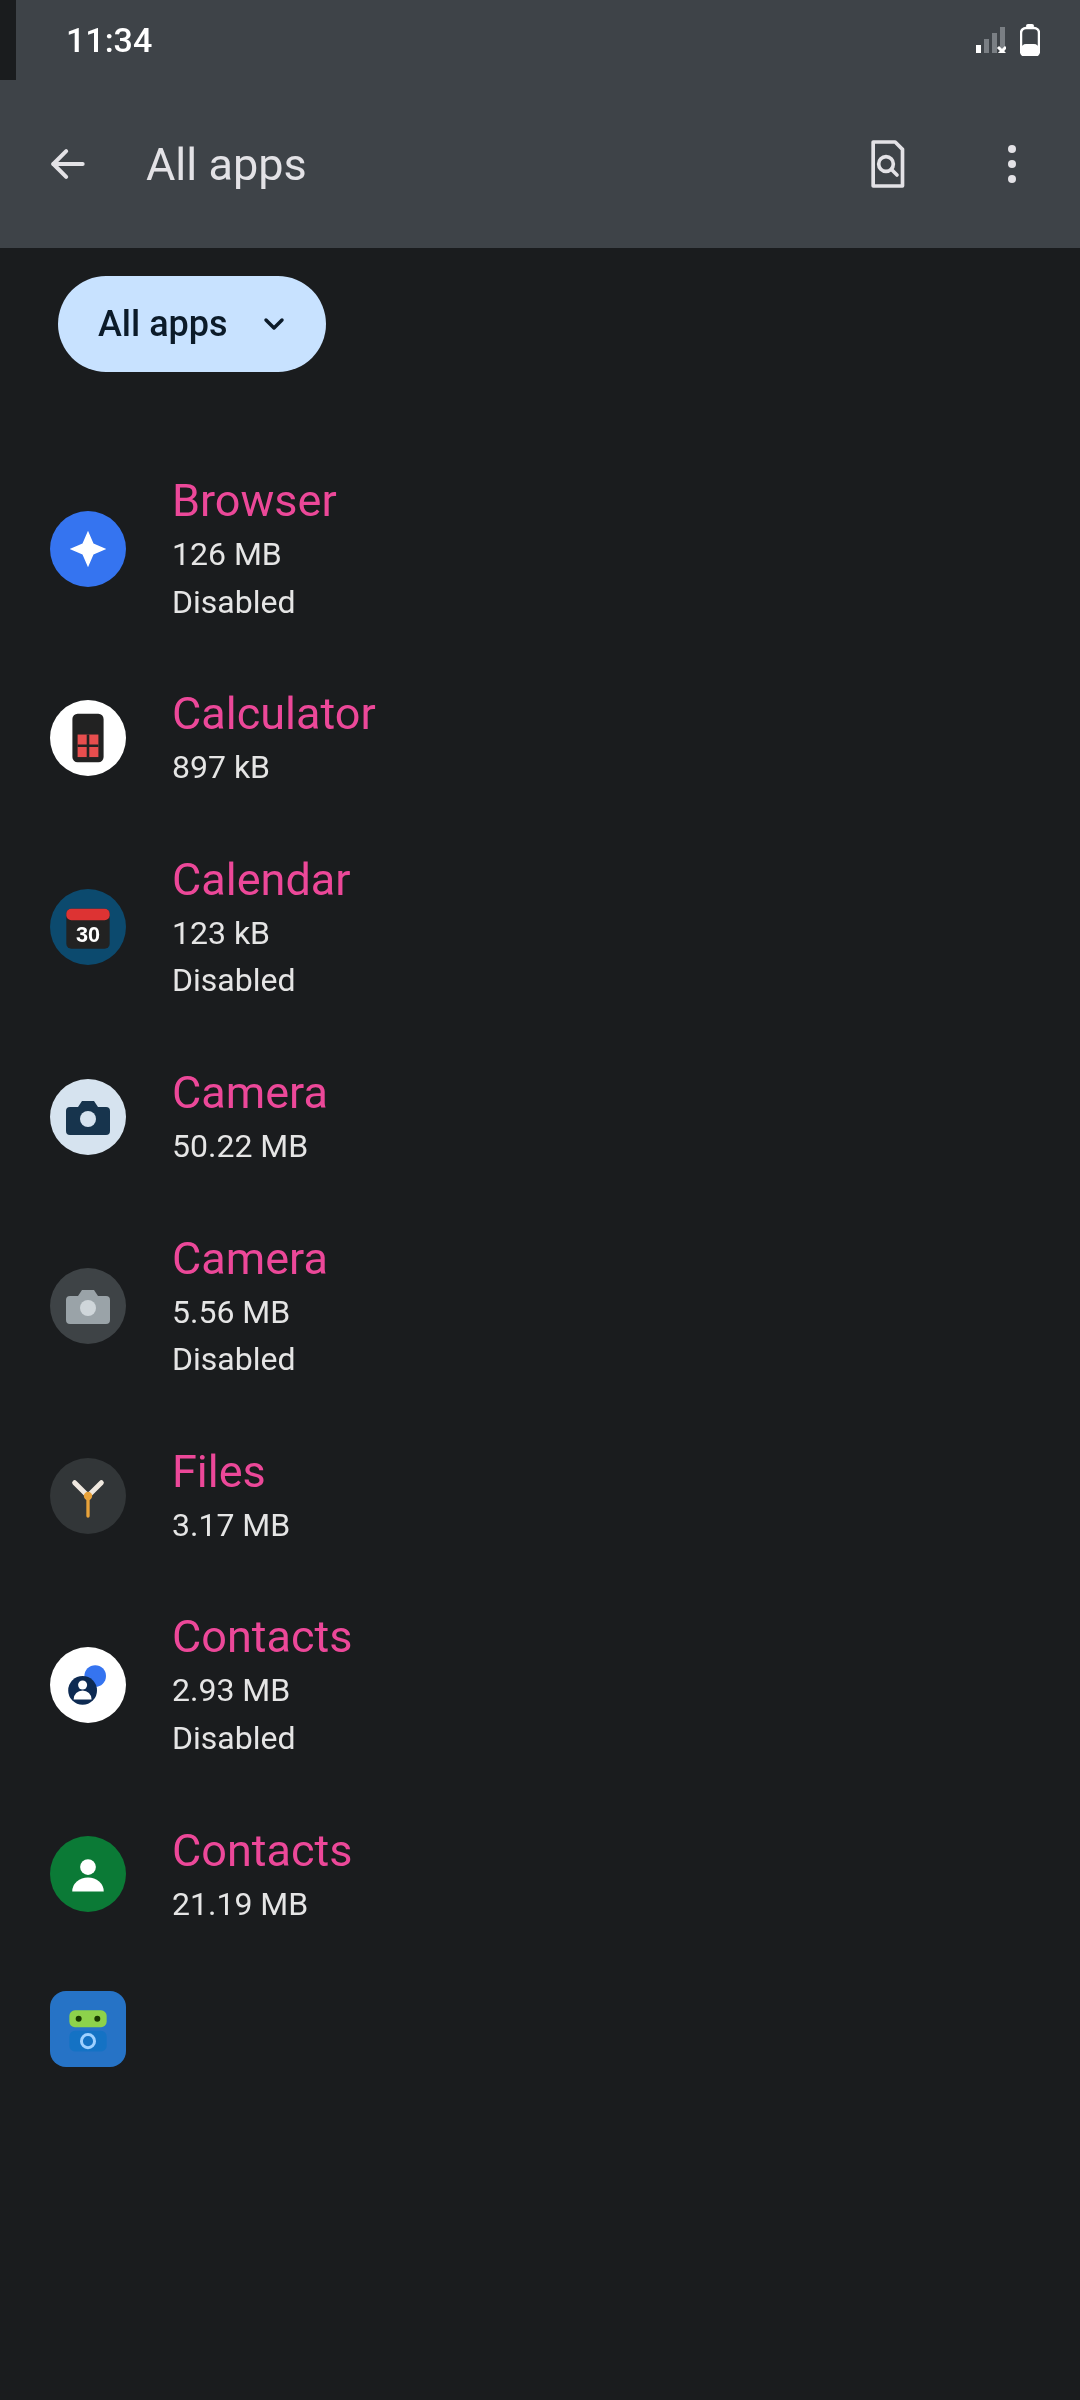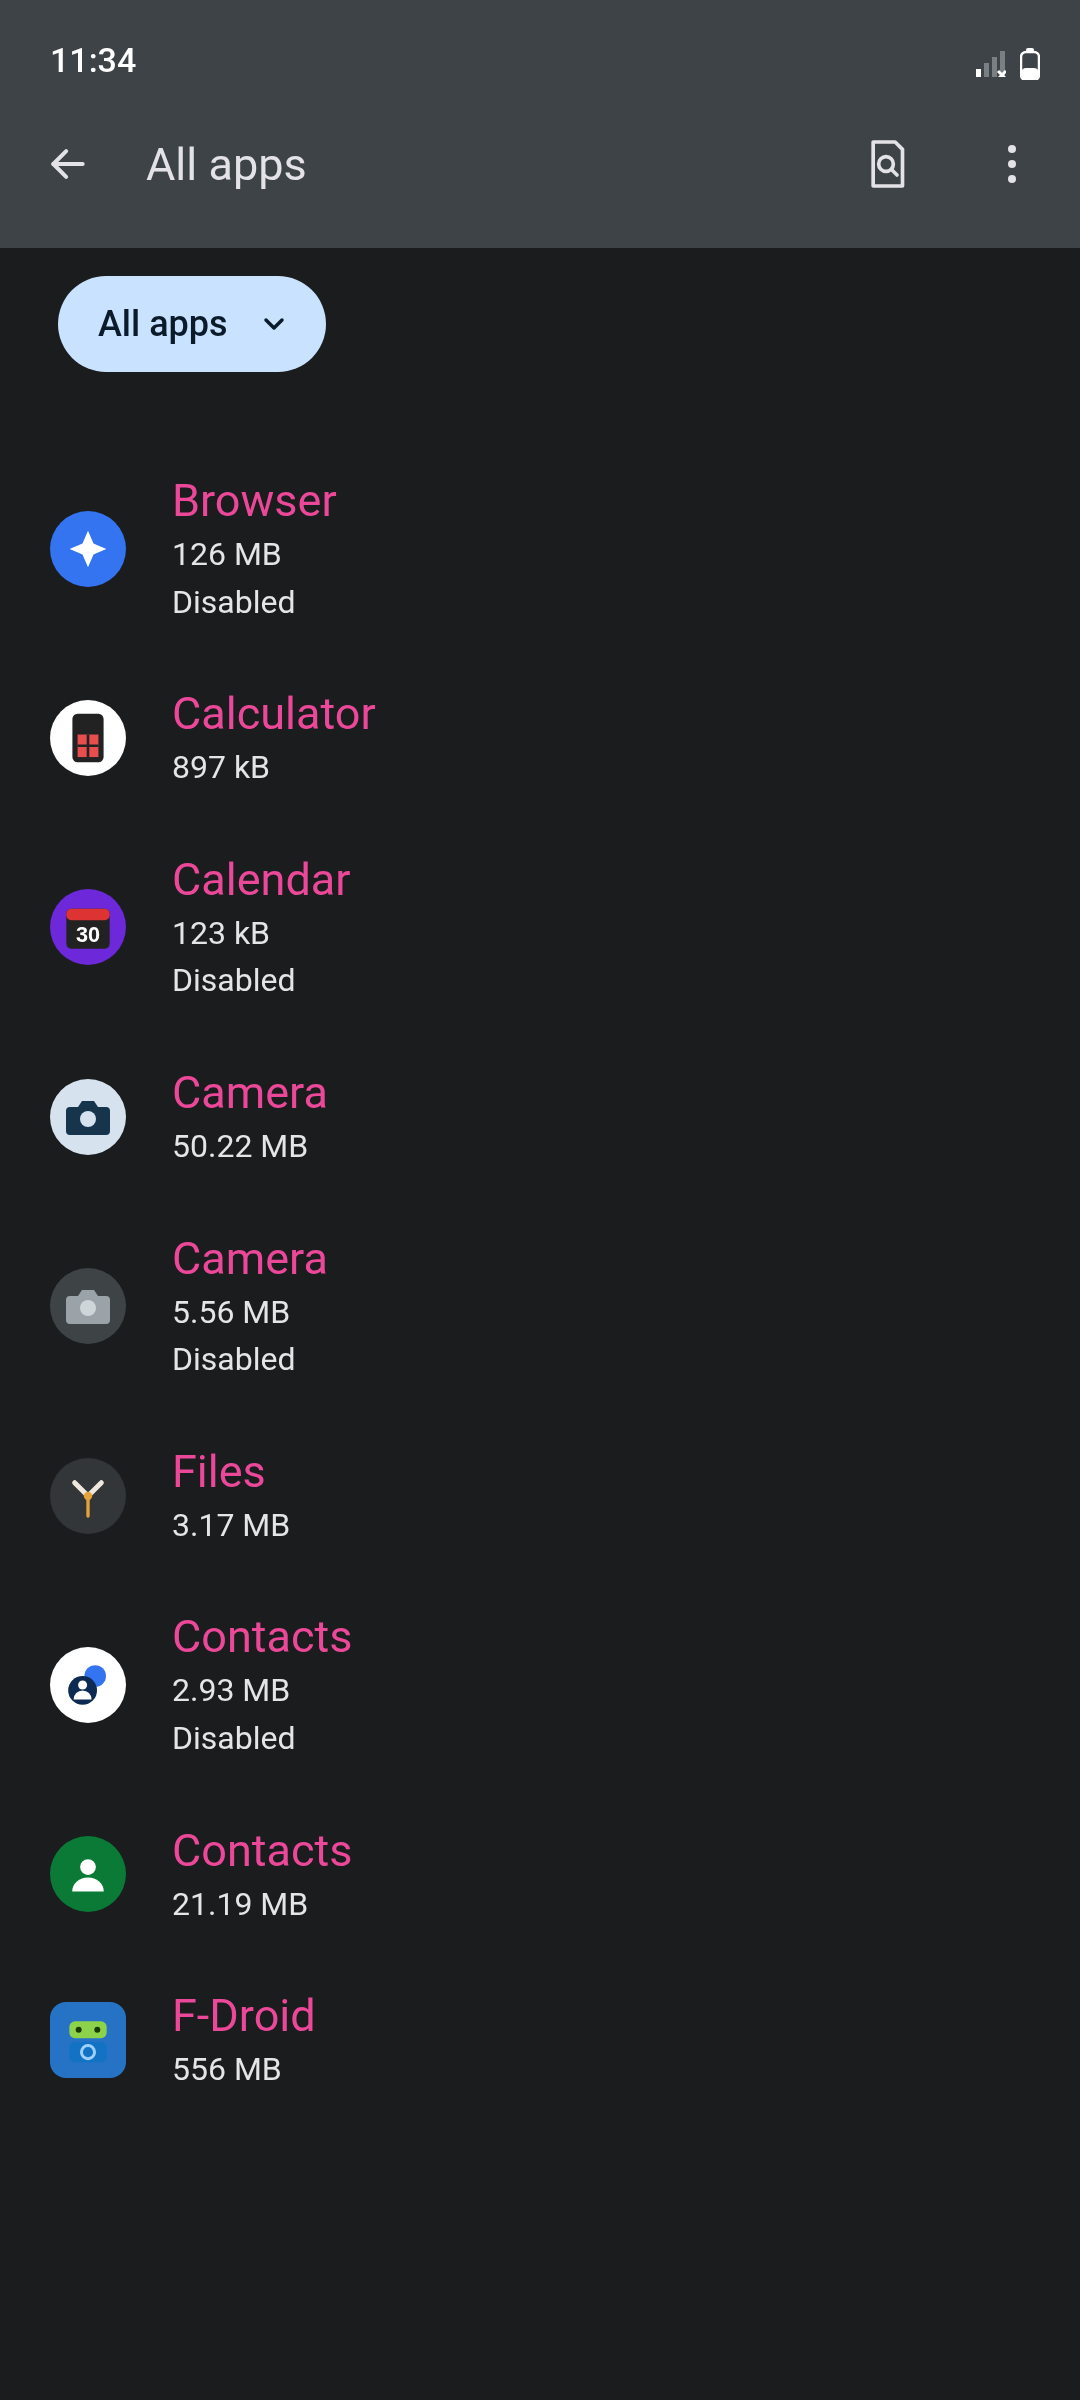--- a/index.html
+++ b/index.html
@@ -8,23 +8,24 @@
     height: 2400px;
     background: #1a1c1e;
     font-family: Roboto, "Segoe UI", Arial, sans-serif;
     color: #e3e2e6;
     overflow: hidden;
   }
   .status-bar {
     height: 80px;
     background: #3e4348;
     display: flex;
-    align-items: flex-end;
+    align-items: center;
     justify-content: space-between;
     padding: 0 40px 0 50px;
+    margin-left: 16px;
   }
   .status-time {
     font-size: 34px;
     font-weight: 500;
     color: #fff;
   }
   .status-icons {
     display: flex;
     align-items: center;
     gap: 14px;
@@ -101,21 +102,21 @@
     font-weight: 400;
   }
   .app-size, .app-status {
     font-size: 32px;
     color: #e5e5e5;
     line-height: 1.3;
   }
   
   .ic-browser { background: #3574f0; }
   .ic-calc { background: #fff; }
-  .ic-cal { background: #6d28d9; }
+  .ic-cal { background: #0c4a6e; }
   .ic-cam1 { background: #d6e3ef; }
   .ic-cam2 { background: #3e4346; }
   .ic-clock { background: #323638; }
   .ic-contacts1 { background: #fff; }
   .ic-contacts2 { background: #0b7a36; }
   .ic-fdroid { background: #2673c6; }
   .ic-files { background: #fff; }
   svg { display: block; }
 </style>
 </head>
@@ -291,21 +292,17 @@
     <div class="app-row">
       <div class="app-icon ic-fdroid" style="border-radius:16px;">
         <svg width="56" height="56" viewBox="0 0 30 30">
           <rect x="5" y="5" width="20" height="9" rx="3" fill="#8dd24b"></rect>
           <circle cx="10" cy="9.5" r="1.6" fill="#1a3a00"></circle>
           <circle cx="20" cy="9.5" r="1.6" fill="#1a3a00"></circle>
           <rect x="5" y="16" width="20" height="11" rx="3" fill="#1472c4"></rect>
           <circle cx="15" cy="21.5" r="3.5" fill="none" stroke="#9ed0ff" stroke-width="1.6"></circle>
         </svg>
       </div>
-      <div class="app-text">
-        <div class="app-name">F-Droid</div>
-        <div class="app-size">556 MB</div>
-      </div>
     </div>
 
 
   </div>
 </div>
 
 </body></html>

